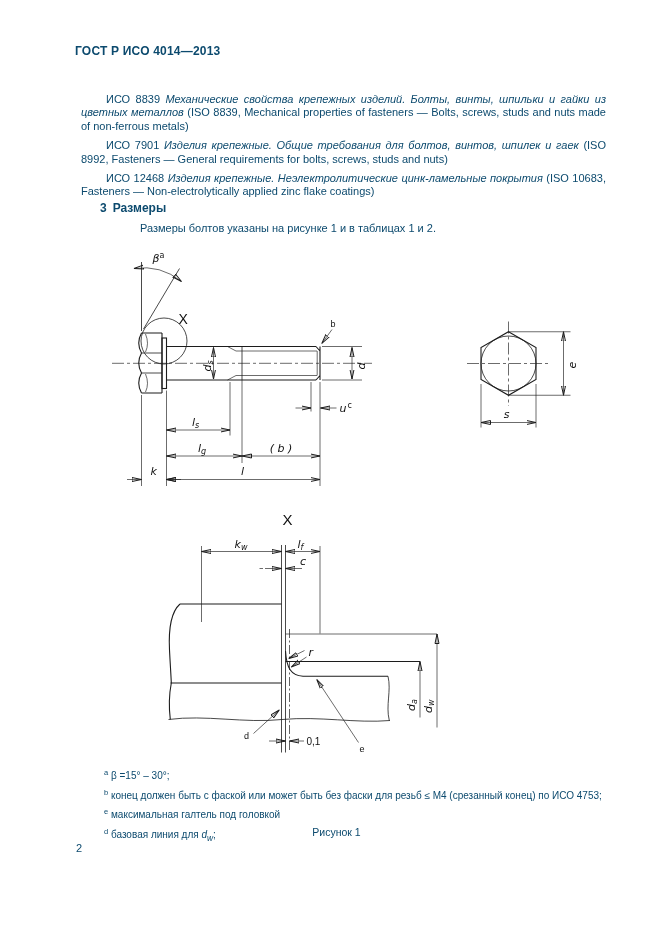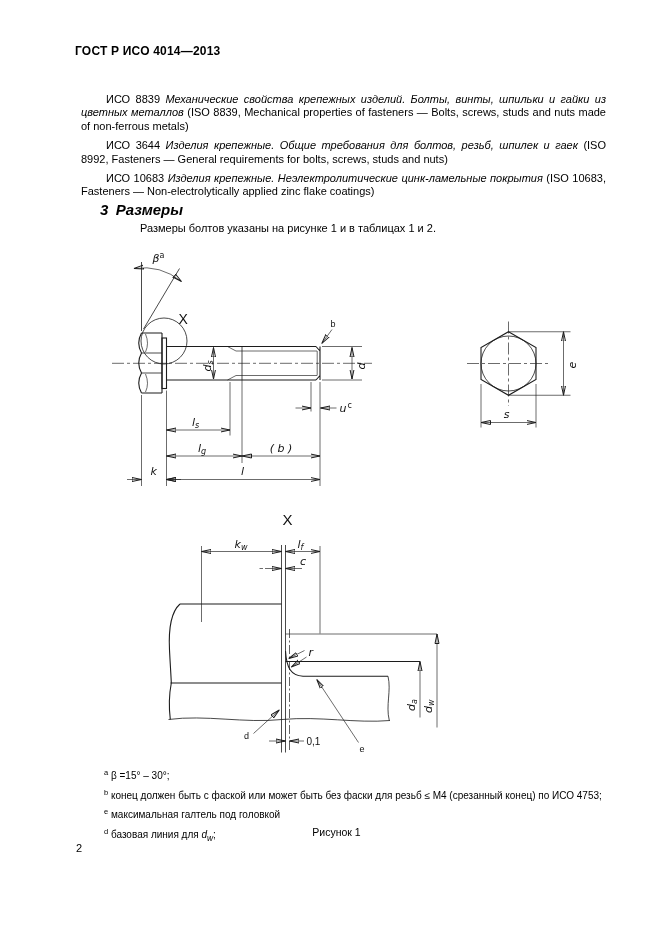--- a/index.html
+++ b/index.html
@@ -1,25 +1,25 @@
 <!DOCTYPE html>
 <html><head>
 <meta charset="utf-8">
 <style>
   html,body{margin:0;padding:0;background:#e8e8e8;}
   .page{
     position:relative;width:661px;height:935px;background:#ffffff;
-    font-family:"Liberation Sans",sans-serif;color:#000000;overflow:hidden;
+    font-family:"Liberation Sans",sans-serif;color:#0c4a6e;overflow:hidden;
     margin:0 auto;
   }
   .doc-header{position:absolute;left:75px;top:44px;font-size:12px;font-weight:bold;letter-spacing:.2px;}
   .refs{position:absolute;left:75px;top:87px;width:537px;font-size:11px;line-height:13.4px;text-align:justify;}
   .refs p{margin:6px;text-indent:25px;}
   .refs .t-italic{font-style:italic;}
-  .sec-heading{position:absolute;left:100px;top:201px;font-size:15px;font-weight:bold;font-style:italic;}
+  .sec-heading{position:absolute;left:100px;top:201px;font-size:12px;font-weight:bold;}
   .sec-paras{position:absolute;left:100px;top:222px;width:512px;font-size:11px;line-height:13.4px;}
   .sec-paras p{margin:0;padding-left:40px;}
   .footnotes{position:absolute;left:100px;top:763px;width:512px;font-size:10px;line-height:12.4px;}
   .footnotes div{margin:4px;}
   .footnotes sup{font-size:7.5px;}
   .fn-i{font-style:italic;}
   .fig-caption{position:absolute;left:68px;top:826px;width:537px;text-align:center;font-size:10.5px;}
   .page-number{position:absolute;left:76px;top:842px;font-size:11px;}
   svg.drawing{position:absolute;left:0;top:0;}
   svg.drawing path,svg.drawing line,svg.drawing circle,svg.drawing polygon,svg.drawing rect{
@@ -41,22 +41,22 @@
 </style>
 </head>
 <body>
 
 <div class="page">
 
   <div class="doc-header">ГОСТ Р ИСО 4014—2013</div>
 
   <div class="refs">
     <p><span>ИСО 8839 </span><span class="t-italic">Механические свойства крепежных изделий. Болты, винты, шпильки и гайки из цветных металлов</span><span> (ISO 8839, Mechanical properties of fasteners — Bolts, screws, studs and nuts made of non-ferrous metals)</span></p>
-    <p><span>ИСО 3644 </span><span class="t-italic">Изделия крепежные. Общие требования для болтов, резьб, шпилек и гаек</span><span> (ISO 8992, Fasteners — General requirements for bolts, screws, studs and nuts)</span></p>
-    <p><span>ИСО 10683 </span><span class="t-italic">Изделия крепежные. Неэлектролитические цинк-ламельные покрытия</span><span> (ISO 10683, Fasteners — Non-electrolytically applied zinc flake coatings)</span></p>
+    <p><span>ИСО 7901 </span><span class="t-italic">Изделия крепежные. Общие требования для болтов, винтов, шпилек и гаек</span><span> (ISO 8992, Fasteners — General requirements for bolts, screws, studs and nuts)</span></p>
+    <p><span>ИСО 12468 </span><span class="t-italic">Изделия крепежные. Неэлектролитические цинк-ламельные покрытия</span><span> (ISO 10683, Fasteners — Non-electrolytically applied zinc flake coatings)</span></p>
   </div>
 
   <div class="sec-heading">3 Размеры</div>
 
   <div class="sec-paras">
     <p>Размеры болтов указаны на рисунке 1 и в таблицах 1 и 2.</p>
   </div>
 
   <svg class="drawing" width="661" height="935" viewBox="0 0 661 935" xmlns="http://www.w3.org/2000/svg">
     <defs>

